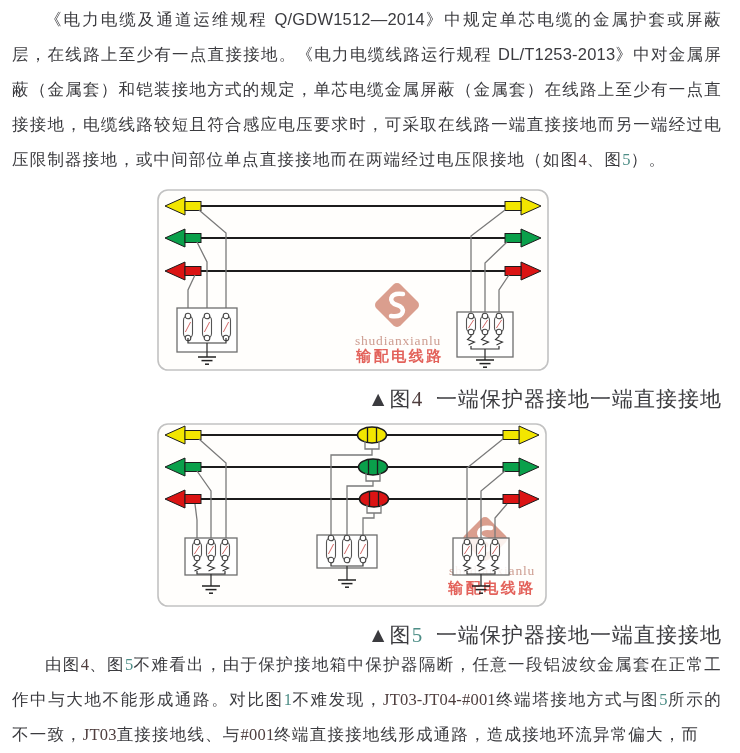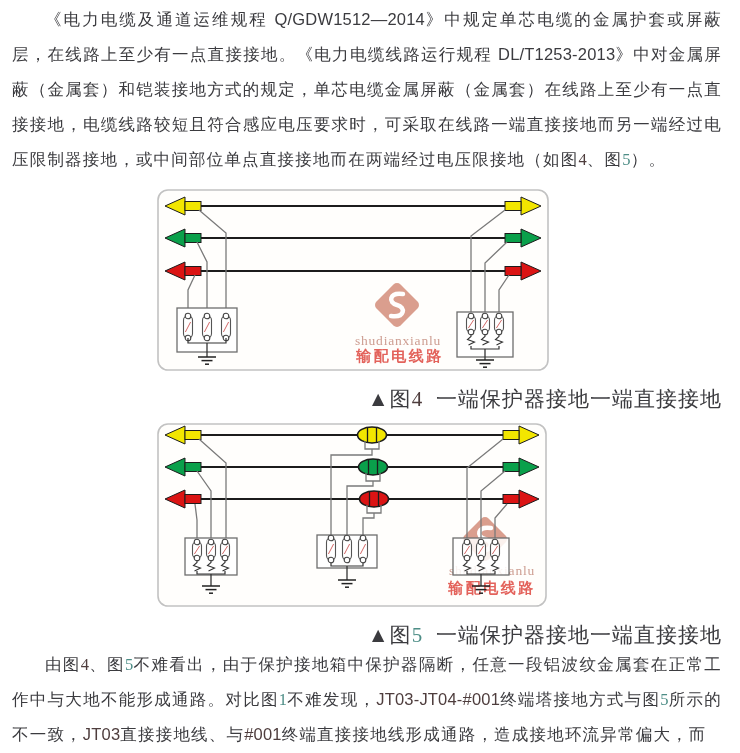--- a/index.html
+++ b/index.html
@@ -8,21 +8,21 @@
     padding:2px 18px 0 12px;background:#fff;overflow:hidden;
     font-family:"Liberation Sans","DejaVu Sans",sans-serif;
     color:var(--c-text,#3b3b3f);
   }
   .para{
     margin:0;font-size:16.5px;line-height:35px;letter-spacing:1.2px;
     text-align:justify;text-justify:inter-ideograph;
     text-indent:2em;
   }
   .seg-code{letter-spacing:0.2px;}
-  .seg-jt{font-family:Liberation Sans, sans-serif;color:var(--c-dark_digit,#4e3d3d);letter-spacing:0.2px;}
+  .seg-jt{font-family:Liberation Serif, serif;color:var(--c-dark_digit,#4e3d3d);letter-spacing:0.2px;}
   .seg-figd{font-family:"Liberation Serif","DejaVu Serif",serif;color:var(--c-dark_digit,#4e3d3d);letter-spacing:0.2px;}
   .seg-figt{font-family:"Liberation Serif","DejaVu Serif",serif;color:var(--c-teal_digit,#4d8d86);letter-spacing:0.2px;}
   .figwrap{padding-left:145px;margin-top:12px;}
   .caption{
     margin:12px 0 0 0;height:24px;line-height:24px;
     text-align:right;font-size:21px;letter-spacing:1px;
     white-space:pre-wrap;color:var(--c-text,#3b3b3f);
   }
   svg text{font-family:"Liberation Serif","DejaVu Serif",serif;}
   .wm-latin{font-size:13.5px;letter-spacing:0.8px;}

